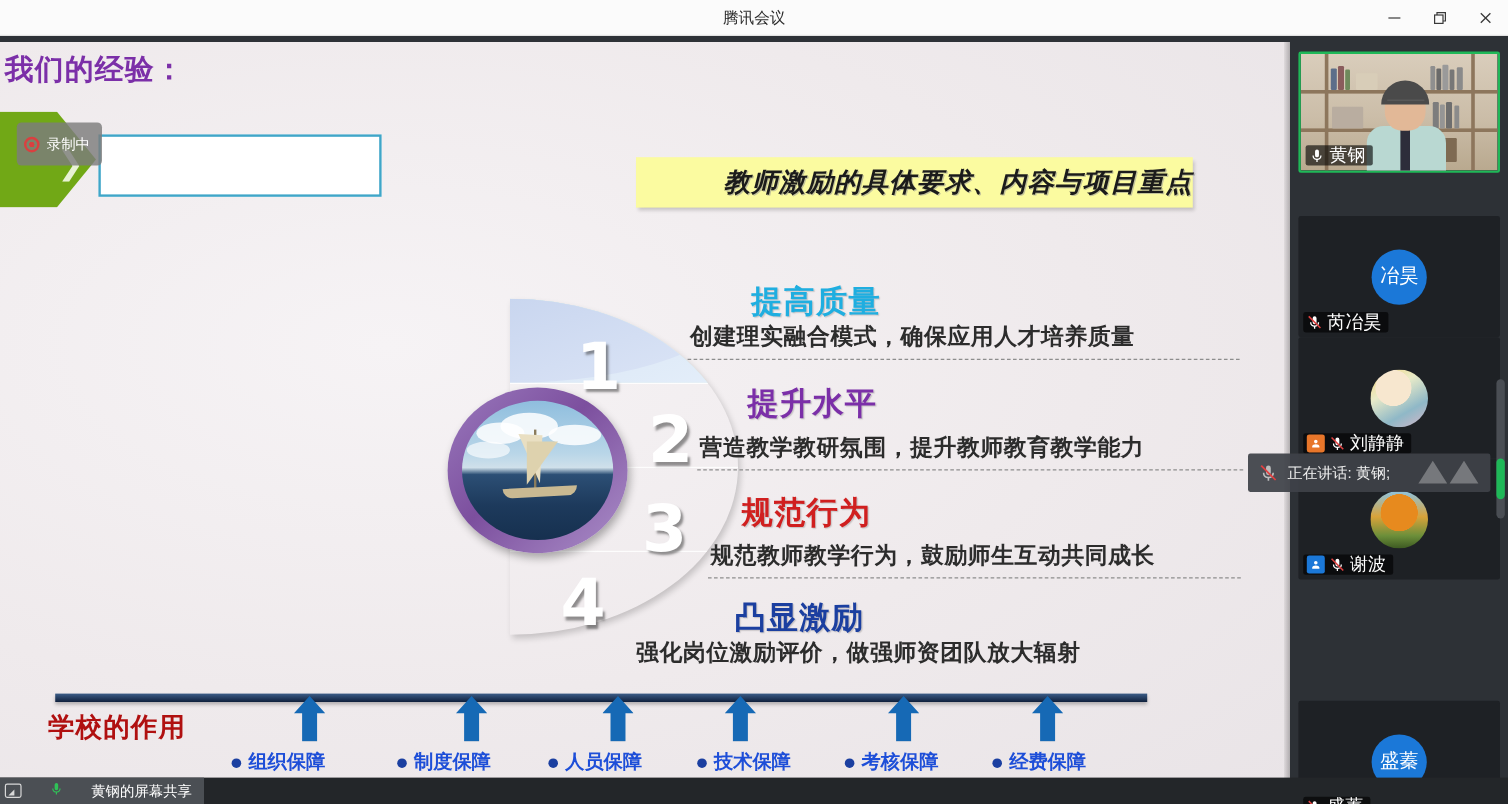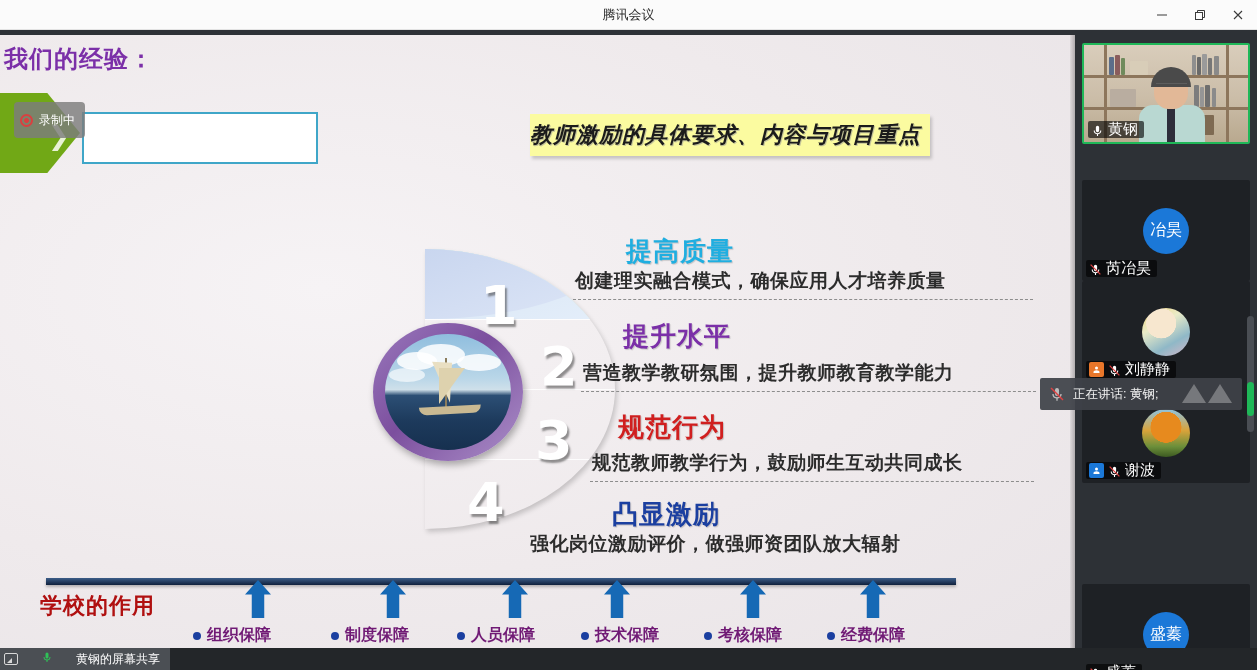--- a/index.html
+++ b/index.html
@@ -82,24 +82,24 @@
     z-index:9;
   }
   #rec-dot{
     width:13px;height:13px;border-radius:50%;
     border:2px solid #d94040; background:radial-gradient(circle,#d94040 0 35%, transparent 36%);
   }
   #rec-label{ font-size:12px; color:#ffffff; }
 
   
   #yellow-banner{
-    position:absolute; left:530px; top:79px; width:400px; height:42px;
+    position:absolute; left:530px; top:96px; width:464px; height:42px;
     background:#fbfba0;
     box-shadow:2px 3px 3px rgba(0,0,0,.18);
-    display:flex; align-items:center; justify-content:flex-start;
+    display:flex; align-items:center; justify-content:flex-end;
   }
   #yellow-banner-text{
     font-size:22px; font-weight:bold; font-style:italic; color:#1b1b1b;
     letter-spacing:1px; text-shadow:1px 1px 0 rgba(150,150,150,.55);
   }
 
   
   #wheel{
     position:absolute; left:425px; top:214px; width:190px; height:280px;
   }
@@ -200,21 +200,21 @@
     font-size:22px; font-weight:bold; color:#b01010; letter-spacing:1px;
   }
   .uparrow{
     position:absolute; top:545px; width:26px; height:38px;
     background:#1669b5;
     clip-path:polygon(50% 0, 100% 38%, 74% 38%, 74% 100%, 26% 100%, 26% 38%, 0 38%);
     filter:drop-shadow(2px 2px 1px rgba(140,140,140,.75));
   }
   .bitem{
     position:absolute; top:590px;
-    font-size:16px; font-weight:bold; color:#701a75;
+    font-size:16px; font-weight:bold; color:#1d4ed8;
     display:flex; align-items:center; gap:6px; white-space:nowrap;
   }
   .bdot{ width:8px;height:8px;border-radius:50%; background:#1b3fa0; display:inline-block; }
 
   #site-url{
     position:absolute; left:55px; top:622px;
     font-size:12px; color:#9d9396; font-family:"Liberation Serif",serif;
   }
   #page-no{
     position:absolute; left:998px; top:614px;

